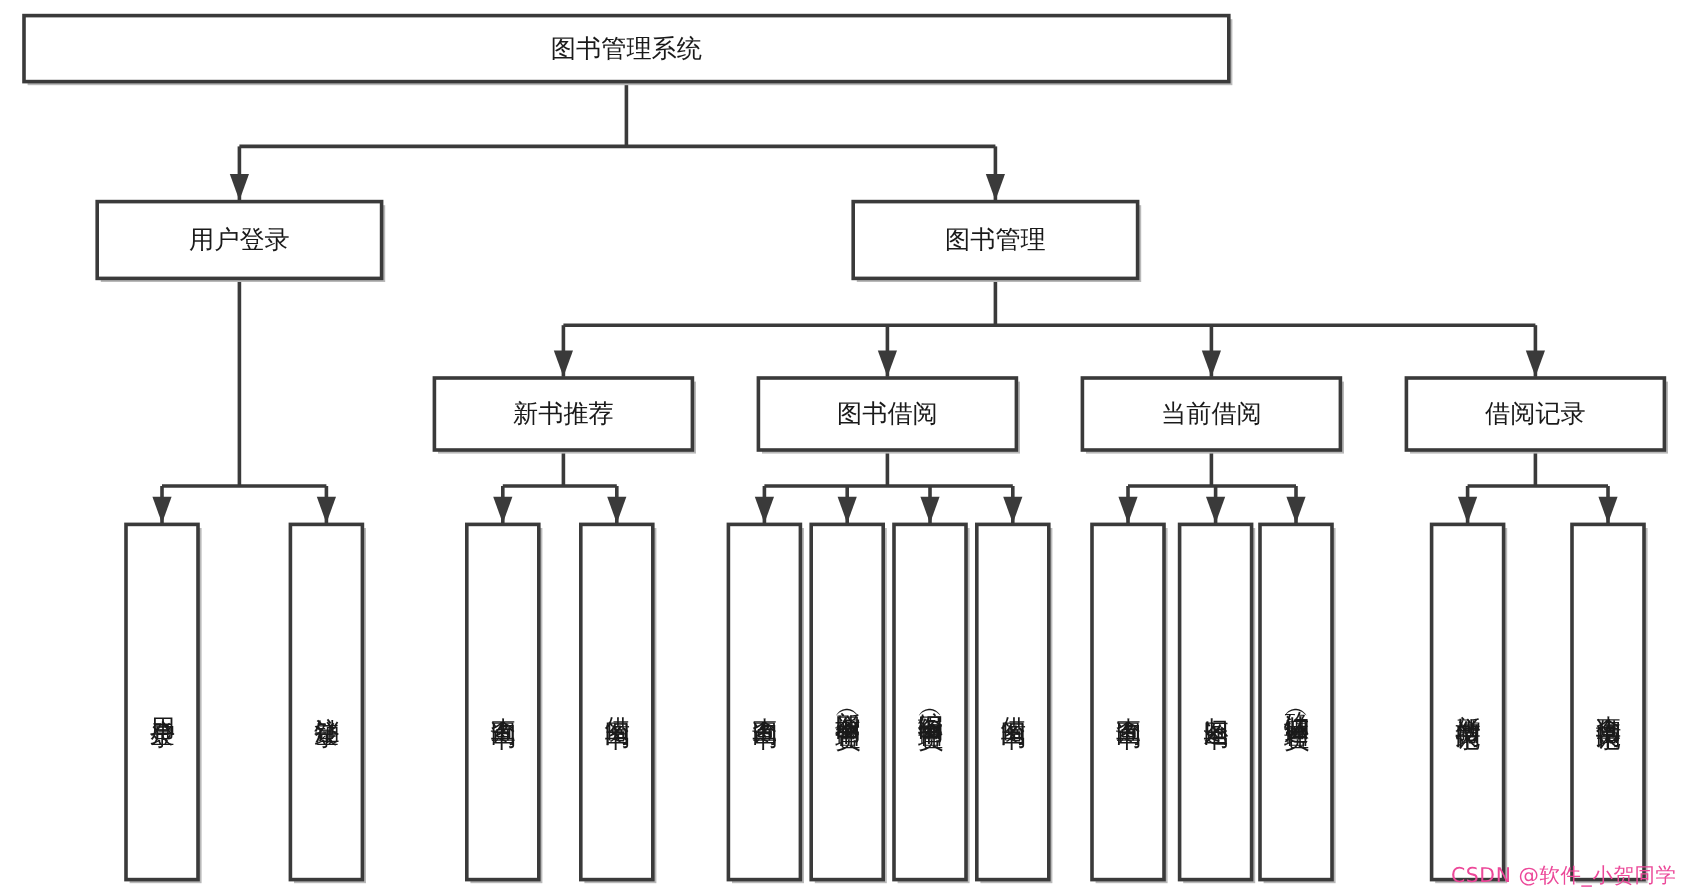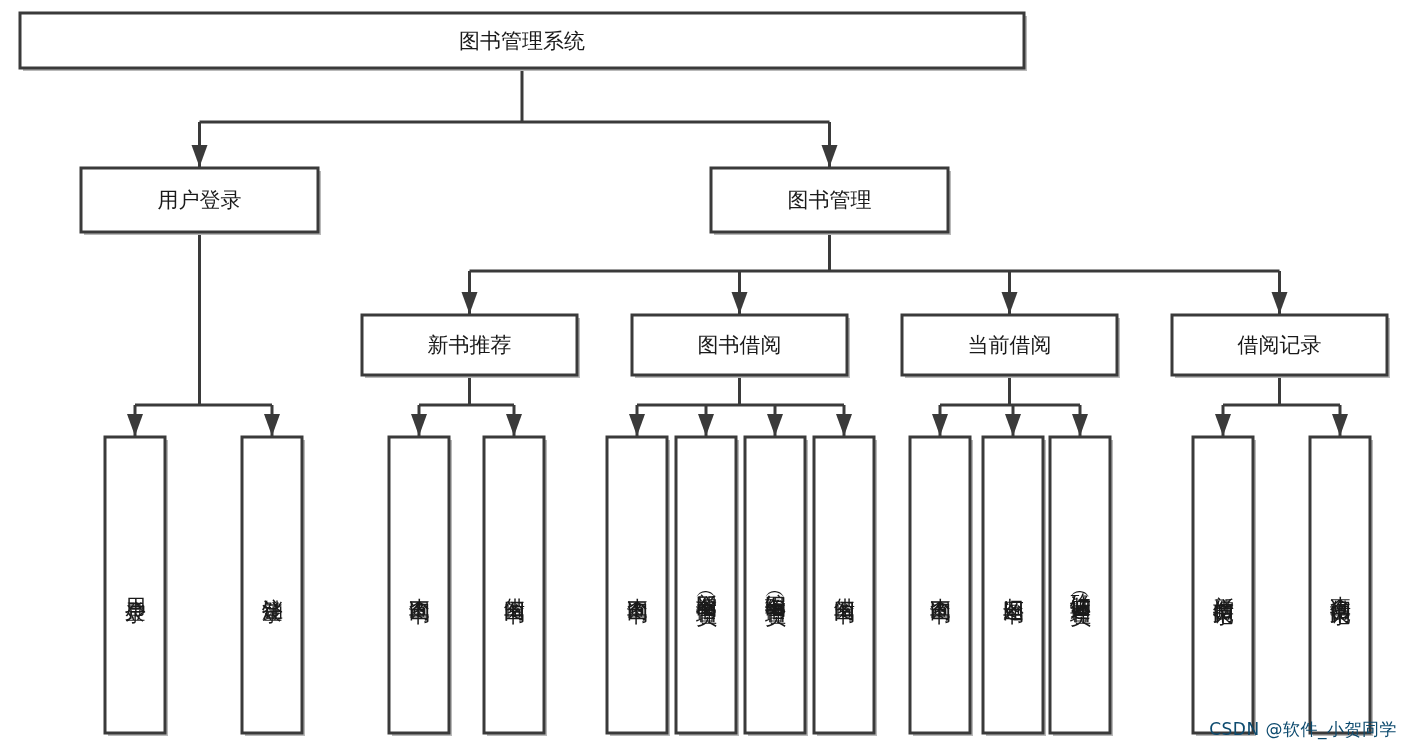--- a/index.html
+++ b/index.html
@@ -71,21 +71,21 @@
     letter-spacing: 2px;
     white-space: nowrap;
     text-align: center;
   }
   #watermark {
     position: absolute;
     right: 8px;
     bottom: 6px;
     font-family: "DejaVu Sans", "Liberation Sans", sans-serif;
     font-size: 17px;
-    color: #0c4a6e;
+    color: #ec4899;
     letter-spacing: 0.5px;
     white-space: nowrap;
     user-select: none;
   }
 </style>
 </head>
 <body>
 
 <div id="diagram-root">
   <svg class="diagram-canvas" viewBox="0 0 1405 747" xmlns="http://www.w3.org/2000/svg">

